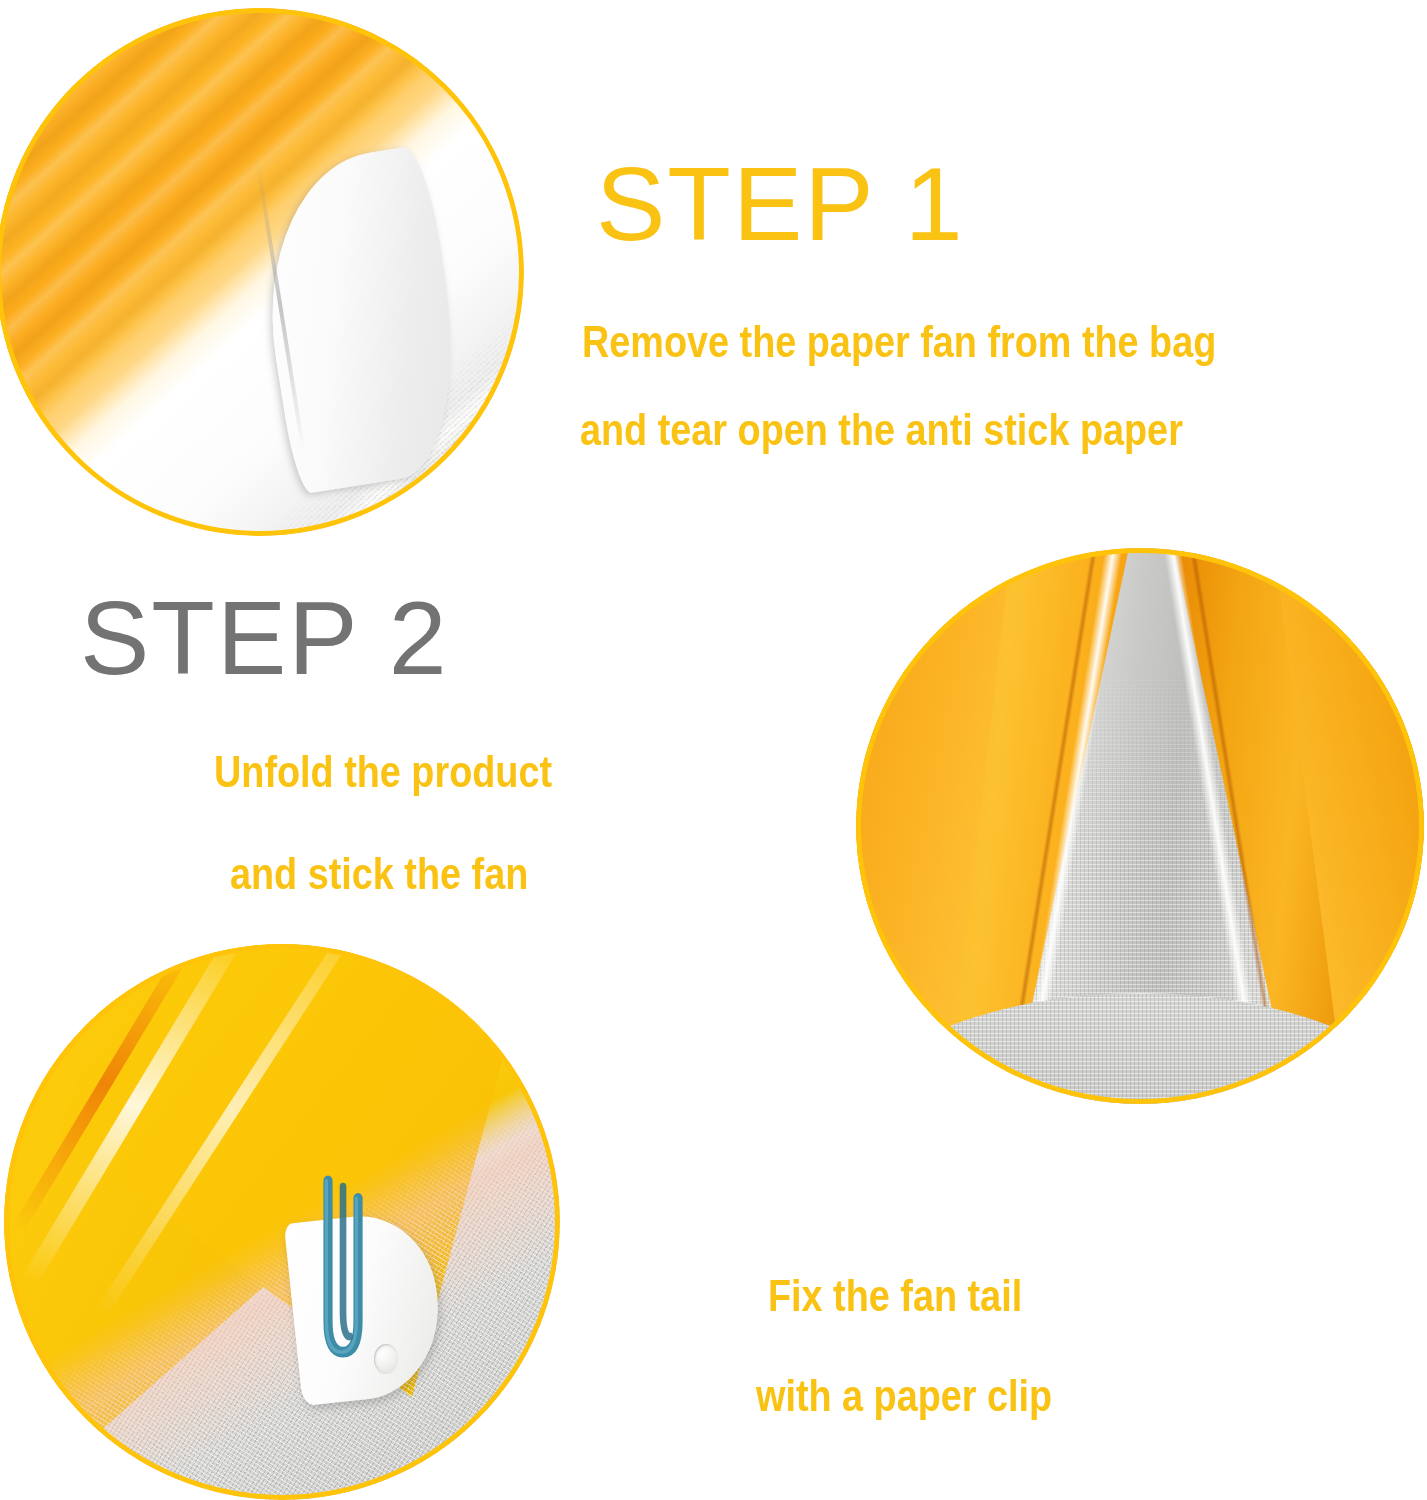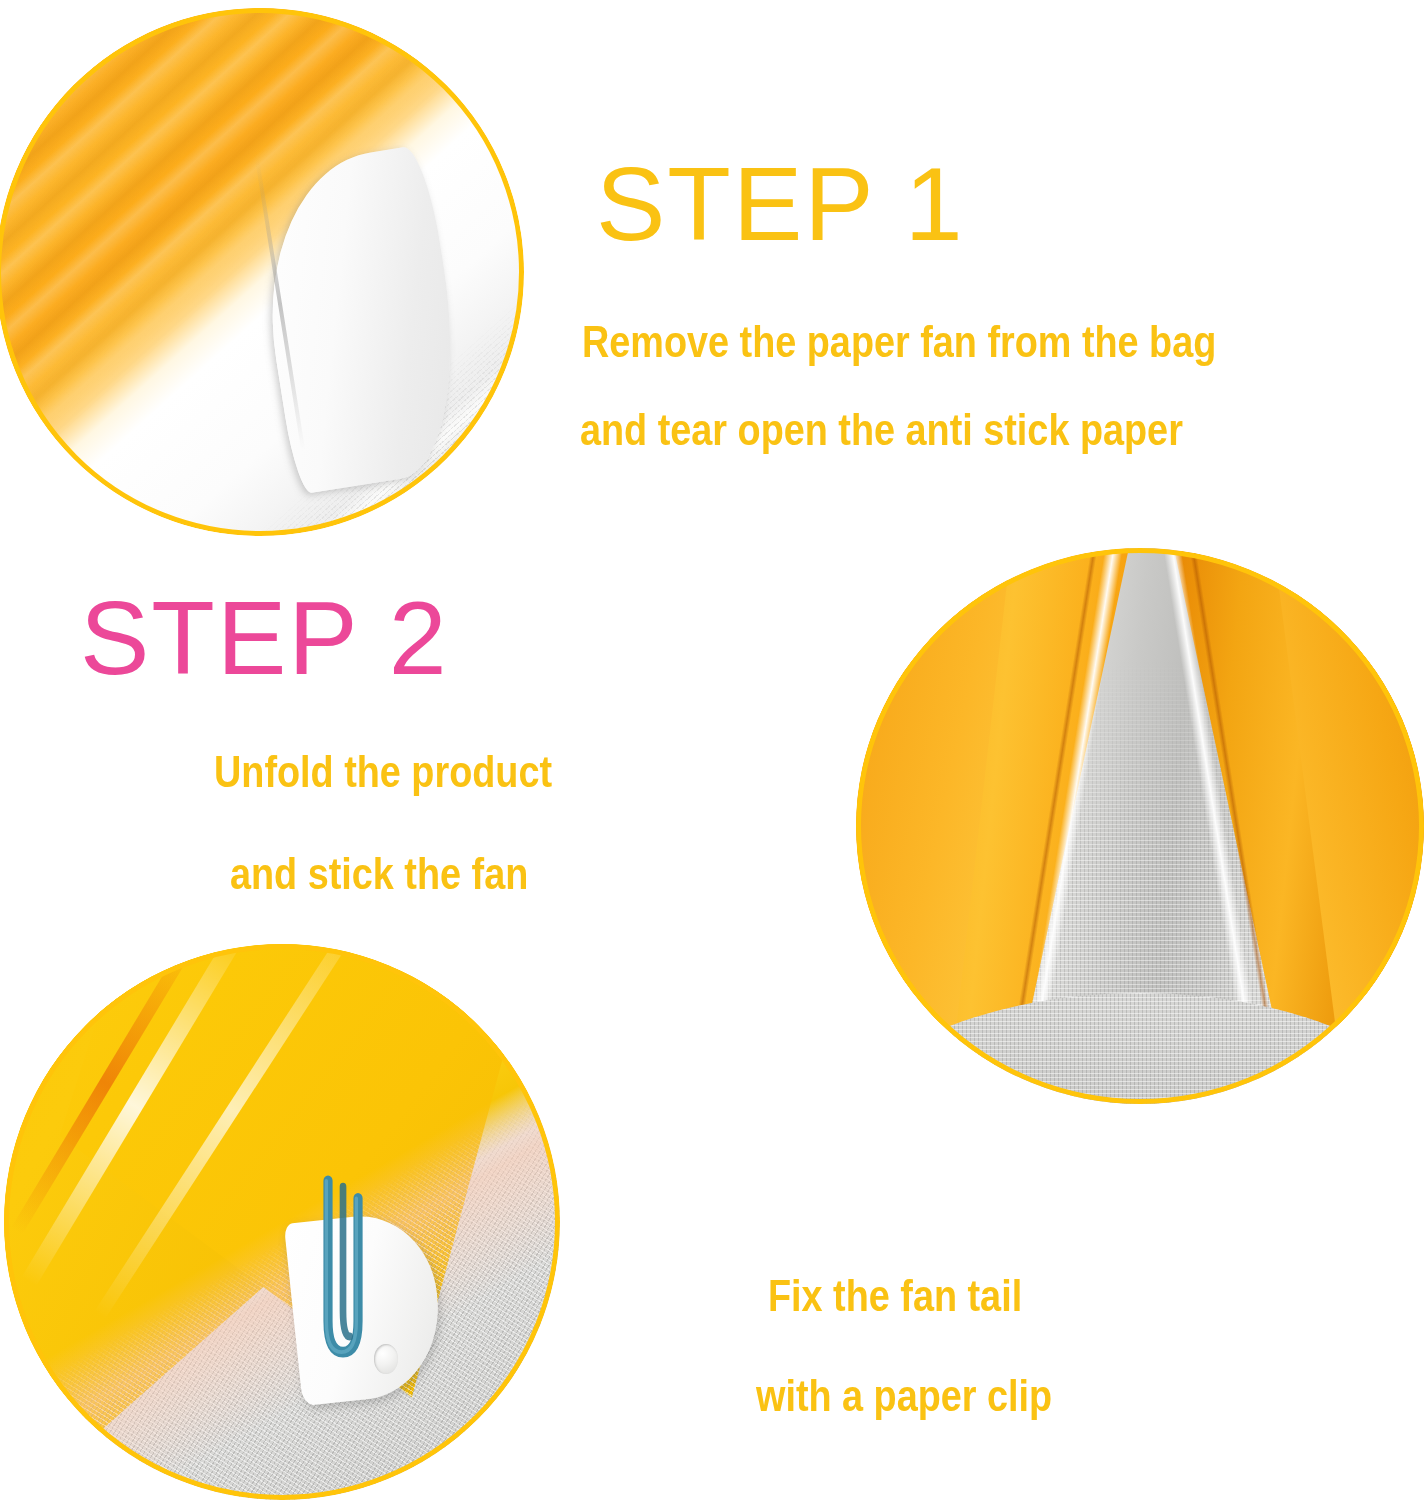--- a/index.html
+++ b/index.html
@@ -379,21 +379,21 @@
       <div id="c1-peel"></div>
       <div id="c1-peel-edge"></div>
     </div>
     <div class="ring"></div>
   </div>
 
   <div class="step-heading nosel" id="step1-heading" style="color:#FAC213">STEP 1</div>
   <div class="step-body nosel" id="step1-line1" style="color:#FAC213">Remove the paper fan from the bag</div>
   <div class="step-body nosel" id="step1-line2" style="color:#FAC213">and tear open the anti stick paper</div>
 
-  <div class="step-heading nosel" id="step2-heading" style="color:#ec4899">STEP 2</div>
+  <div class="step-heading nosel" id="step2-heading" style="color:#737373">STEP 2</div>
   <div class="step-body nosel" id="step2-line1" style="color:#FAC213">Unfold the product</div>
   <div class="step-body nosel" id="step2-line2" style="color:#FAC213">and stick the fan</div>
 
   <div class="photo-circle" id="circle2">
     <div class="photo-inner">
       <div id="c2-bg"></div>
       <div id="c2-blade-left"></div>
       <div id="c2-blade-right"></div>
       <div id="c2-cone"></div>
       <div id="c2-cone-mesh"></div>

